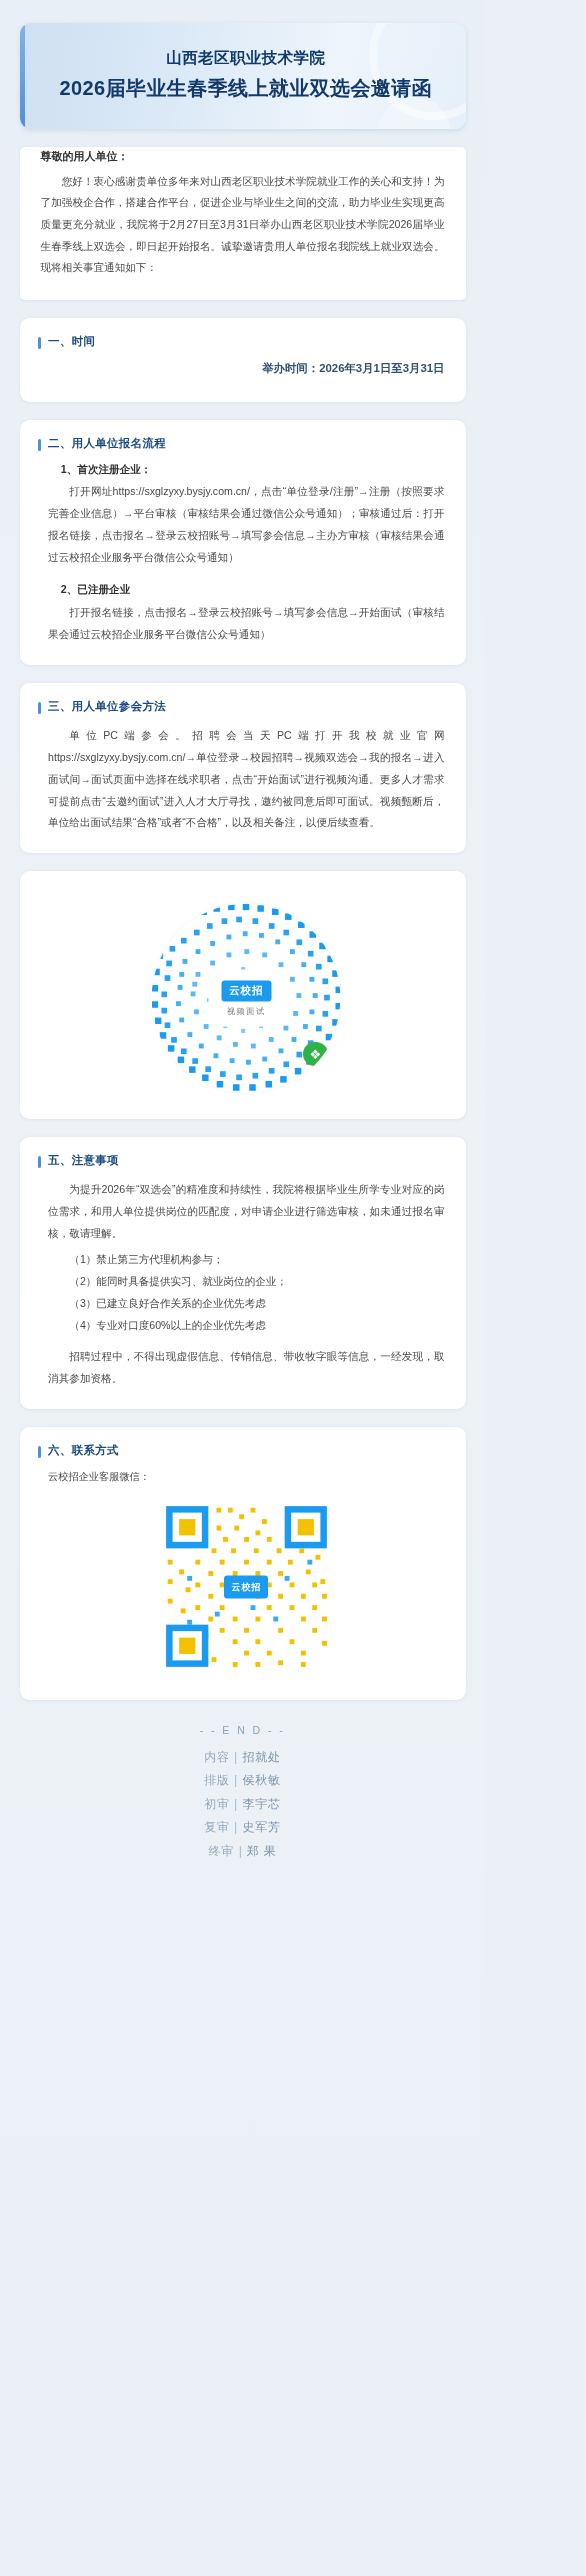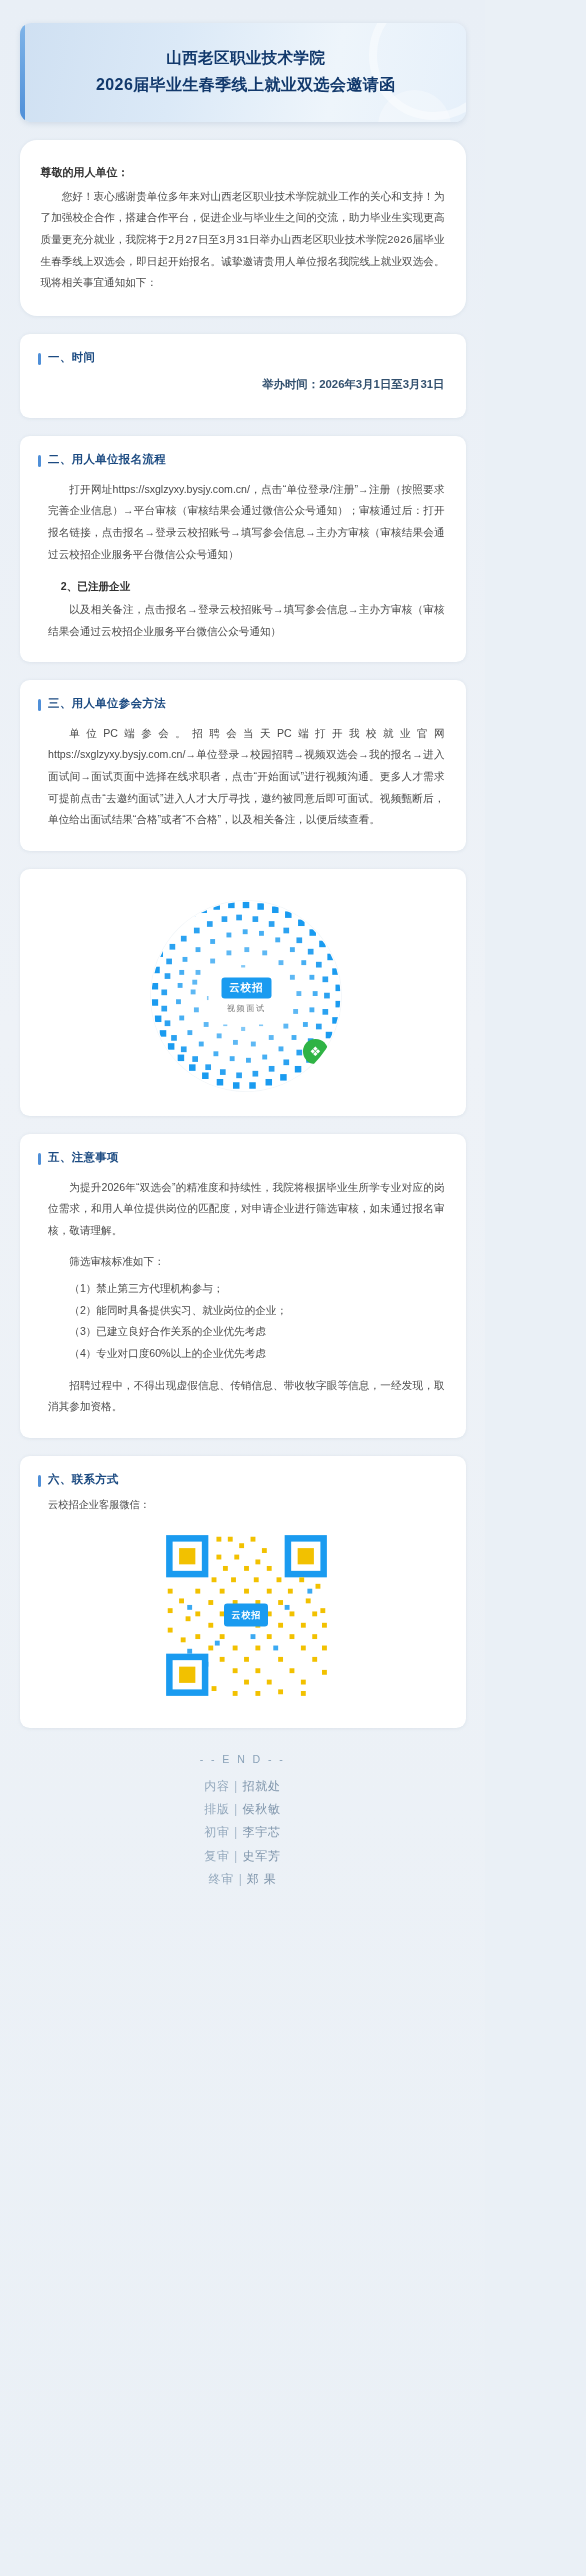--- a/index.html
+++ b/index.html
@@ -59,31 +59,30 @@
     position: relative;
     text-align: center;
     font-size: 15.5px;
     font-weight: bold;
     color: #12396c;
     line-height: 1.75;
     letter-spacing: 0.4px;
   }
   .banner-title .l2 {
     display: block;
-    font-size: 16px;
+    font-size: 20px;
   }
 
   
   .card {
     background: #ffffff;
-    border-radius: 17px;
+    border-radius: 5px;
     margin-top: 18px;
-    padding: 25px 21px 21px 21px;
+    padding: 2px 21px 21px 21px;
     box-shadow: 0 0.8px 3.3px rgba(150, 170, 190, 0.18);
-    font-family: Liberation Mono, monospace;
   }
 
   p.body {
     font-size: 10.6px;
     line-height: 2.05;
     color: #4a4a4a;
     margin: 0;
     text-align: justify;
   }
   .indent { text-indent: 2em; }
@@ -304,23 +303,24 @@
       <p class="center-strong">举办时间：2026年3月1日至3月31日</p>
     </div>
   </div>
 
   <div class="sec-card">
     <div class="sec-head">
       <span class="bar"></span>
       <span class="txt">二、用人单位报名流程</span>
     </div>
     <div class="sec-body">
+      <p class="sub-title">1、首次注册企业：</p>
       <p class="para-ind">打开网址https://sxglzyxy.bysjy.com.cn/，点击“单位登录/注册”→注册（按照要求完善企业信息）→平台审核（审核结果会通过微信公众号通知）；审核通过后：打开报名链接，点击报名→登录云校招账号→填写参会信息→主办方审核（审核结果会通过云校招企业服务平台微信公众号通知）</p>
       <p class="sub-title second">2、已注册企业</p>
-      <p class="para-ind">以及相关备注，点击报名→登录云校招账号→填写参会信息→主办方审核（审核结果会通过云校招企业服务平台微信公众号通知）</p>
+      <p class="para-ind">打开报名链接，点击报名→登录云校招账号→填写参会信息→开始面试（审核结果会通过云校招企业服务平台微信公众号通知）</p>
     </div>
   </div>
 
   <div class="sec-card">
     <div class="sec-head">
       <span class="bar"></span>
       <span class="txt">三、用人单位参会方法</span>
     </div>
     <div class="sec-body">
       <p class="para-ind">单位PC端参会。招聘会当天PC端打开我校就业官网https://sxglzyxy.bysjy.com.cn/→单位登录→校园招聘→视频双选会→我的报名→进入面试间→面试页面中选择在线求职者，点击“开始面试”进行视频沟通。更多人才需求可提前点击“去邀约面试”进入人才大厅寻找，邀约被同意后即可面试。视频甄断后，单位给出面试结果“合格”或者“不合格”，以及相关备注，以便后续查看。</p>
@@ -485,21 +485,20 @@
     </div>
   </div>
 
   <div class="sec-card">
     <div class="sec-head">
       <span class="bar"></span>
       <span class="txt">五、注意事项</span>
     </div>
     <div class="sec-body">
       <p class="para-ind">为提升2026年“双选会”的精准度和持续性，我院将根据毕业生所学专业对应的岗位需求，和用人单位提供岗位的匹配度，对申请企业进行筛选审核，如未通过报名审核，敬请理解。</p>
-      <p class="para-ind" style="margin-top:9.8px;">筛选审核标准如下：</p>
       <ol class="plain">
         <li>（1）禁止第三方代理机构参与；</li>
         <li>（2）能同时具备提供实习、就业岗位的企业；</li>
         <li>（3）已建立良好合作关系的企业优先考虑</li>
         <li>（4）专业对口度60%以上的企业优先考虑</li>
       </ol>
       <p class="para-ind" style="margin-top:9.8px;">招聘过程中，不得出现虚假信息、传销信息、带收牧字眼等信息，一经发现，取消其参加资格。</p>
     </div>
   </div>
 

